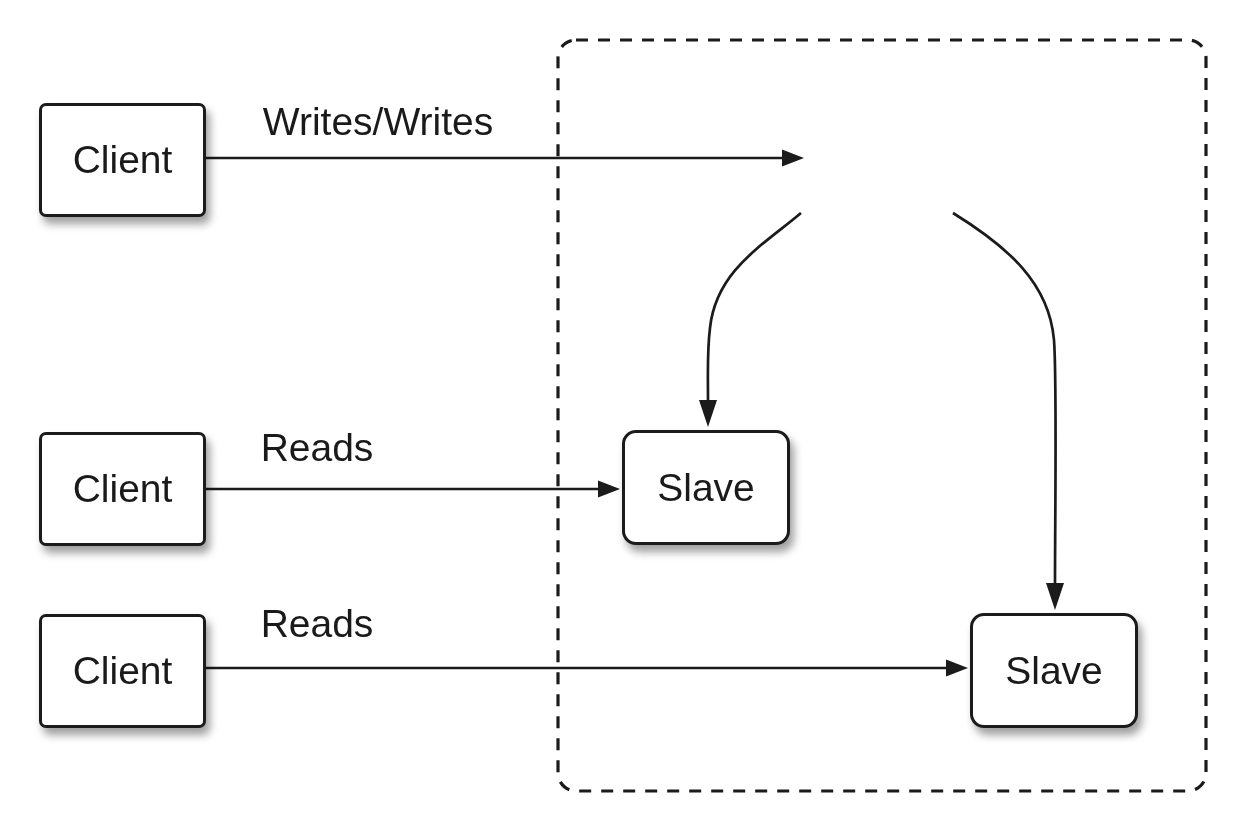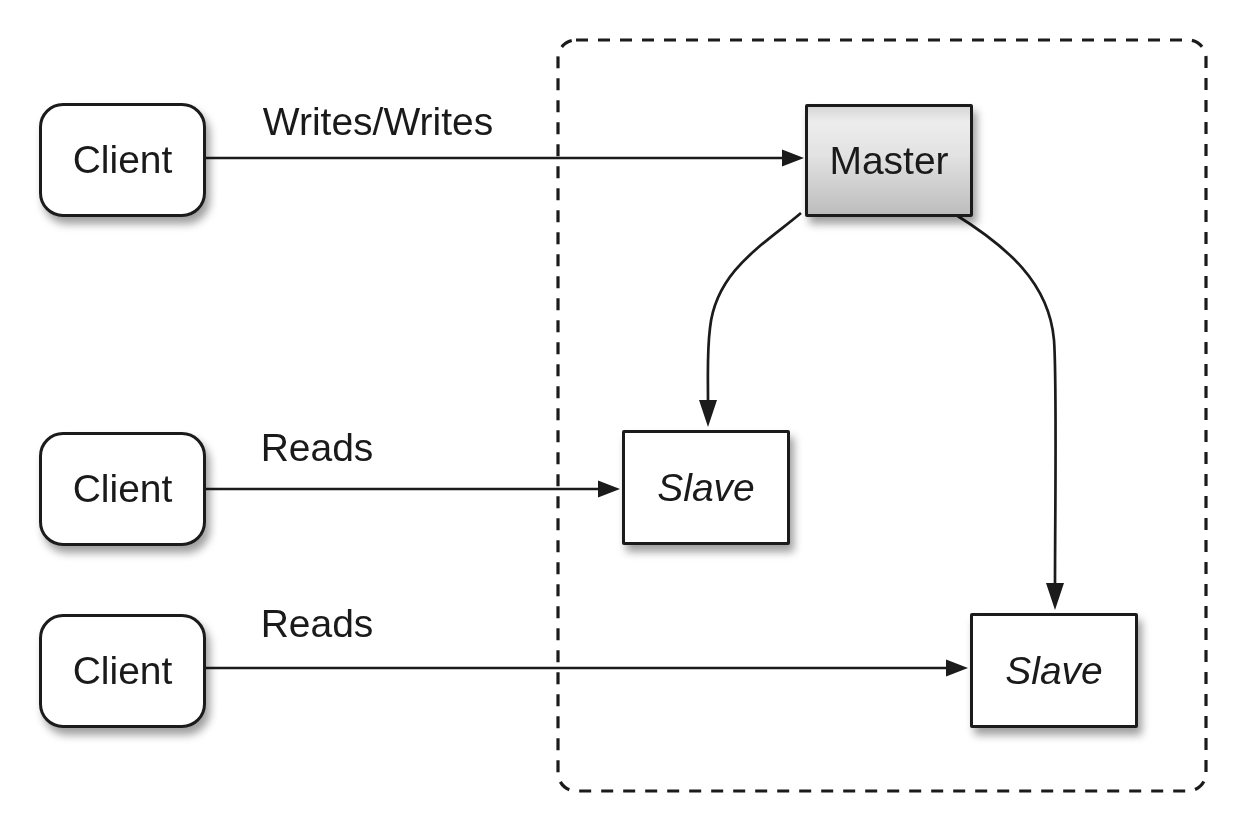--- a/index.html
+++ b/index.html
@@ -33,38 +33,37 @@
     font-size: 39px;
     color: #1a1a1a;
     border: 3px solid #1b1b1b;
     background: #ffffff;
     box-shadow: 4px 7px 9px rgba(0, 0, 0, 0.38);
   }
   .node-client {
     left: 39px;
     width: 161px;
     height: 108px;
-    border-radius: 24px;
+    border-radius: 7px;
   }
   .client-1 { top: 103px; }
   .client-2 { top: 432px; }
   .client-3 { top: 614px; }
   .node-master {
     left: 805px;
     top: 104px;
     width: 162px;
     height: 107px;
     border-radius: 2px;
     background: linear-gradient(180deg, #d6d6d6 0%, #ededed 14%, #e2e2e2 45%, #bdbdbd 100%);
   }
   .node-slave {
     width: 162px;
     height: 109px;
-    border-radius: 2px;
-    font-style: italic;
+    border-radius: 14px;
   }
   .slave-1 { left: 622px; top: 430px; }
   .slave-2 { left: 970px; top: 613px; }
   .edge-label {
     position: absolute;
     z-index: 2;
     font-size: 39px;
     color: #1a1a1a;
     text-align: center;
     white-space: nowrap;
@@ -102,23 +101,20 @@
   <div class="node node-client client-1">
     <span>Client</span>
   </div>
   <div class="node node-client client-2">
     <span>Client</span>
   </div>
   <div class="node node-client client-3">
     <span>Client</span>
   </div>
 
-  <div class="node node-master">
-    <span>Master</span>
-  </div>
   <div class="node node-slave slave-1">
     <span>Slave</span>
   </div>
   <div class="node node-slave slave-2">
     <span>Slave</span>
   </div>
 
   <div class="edge-label label-reads-writes">Writes/Writes</div>
   <div class="edge-label label-reads-2">Reads</div>
   <div class="edge-label label-reads-3">Reads</div>

